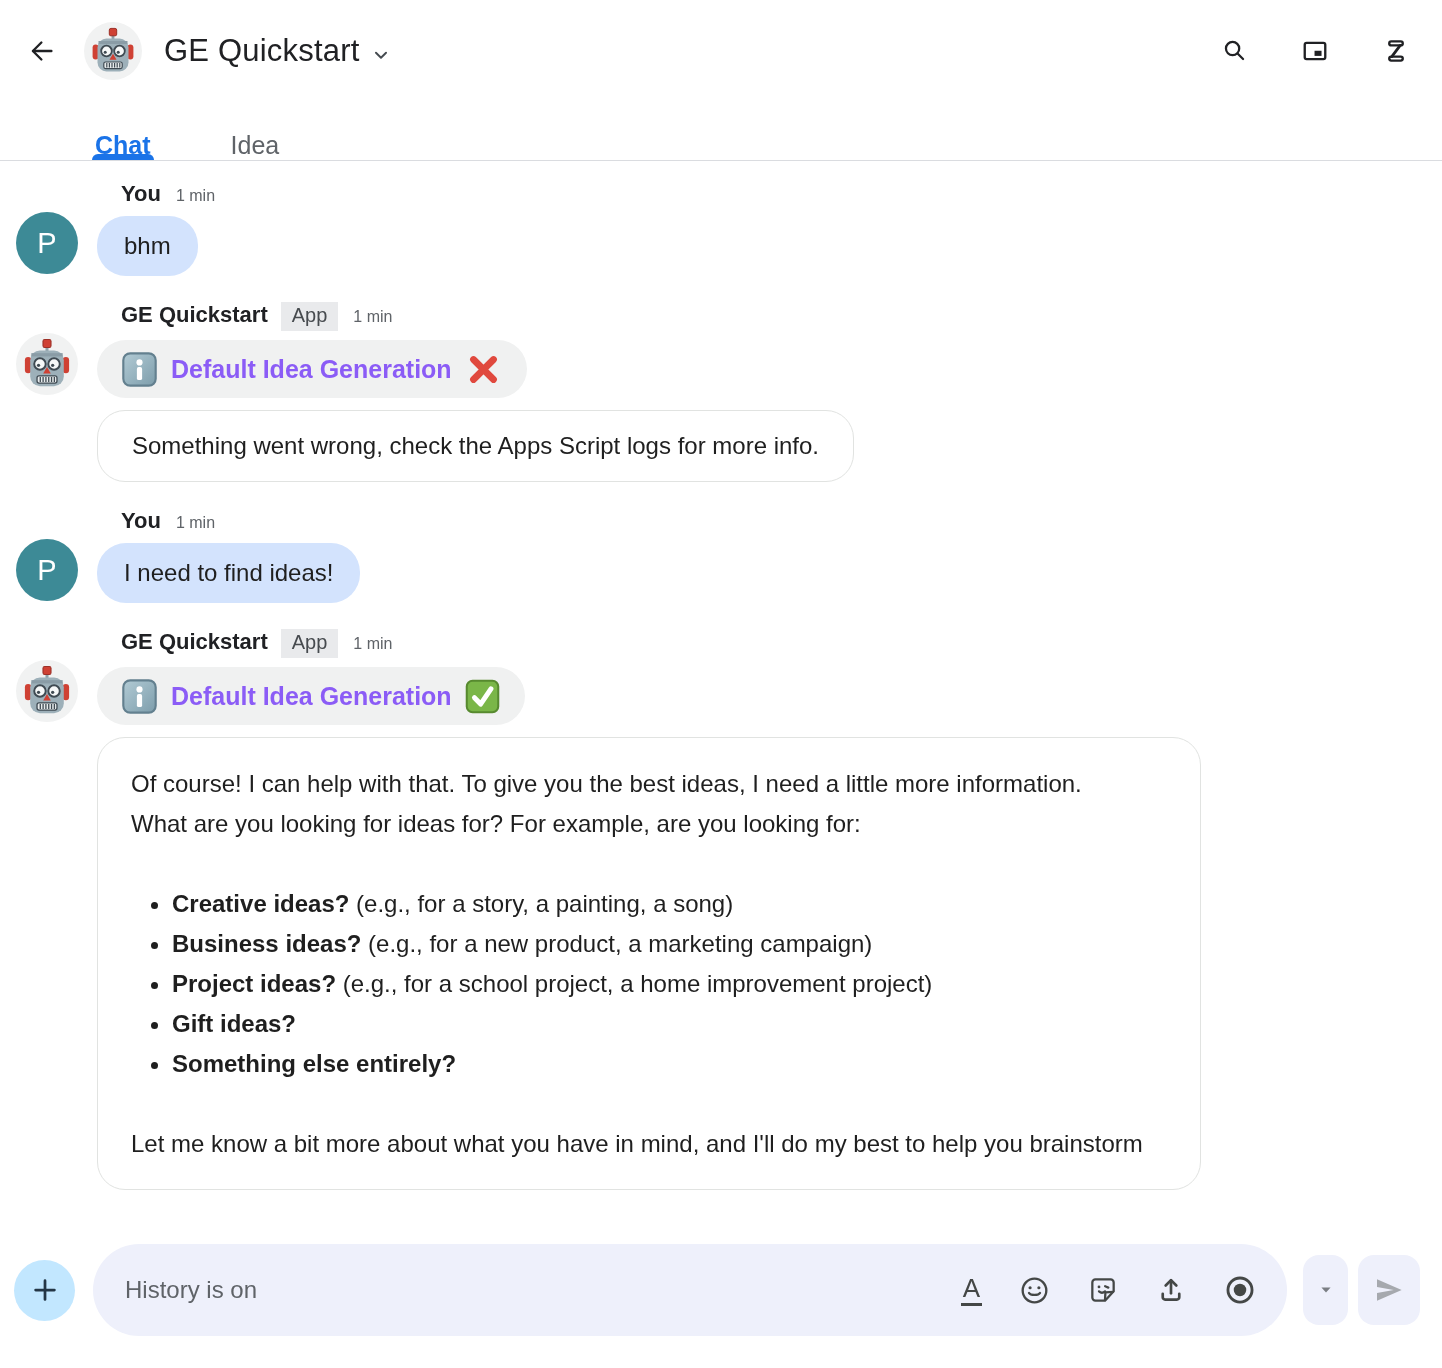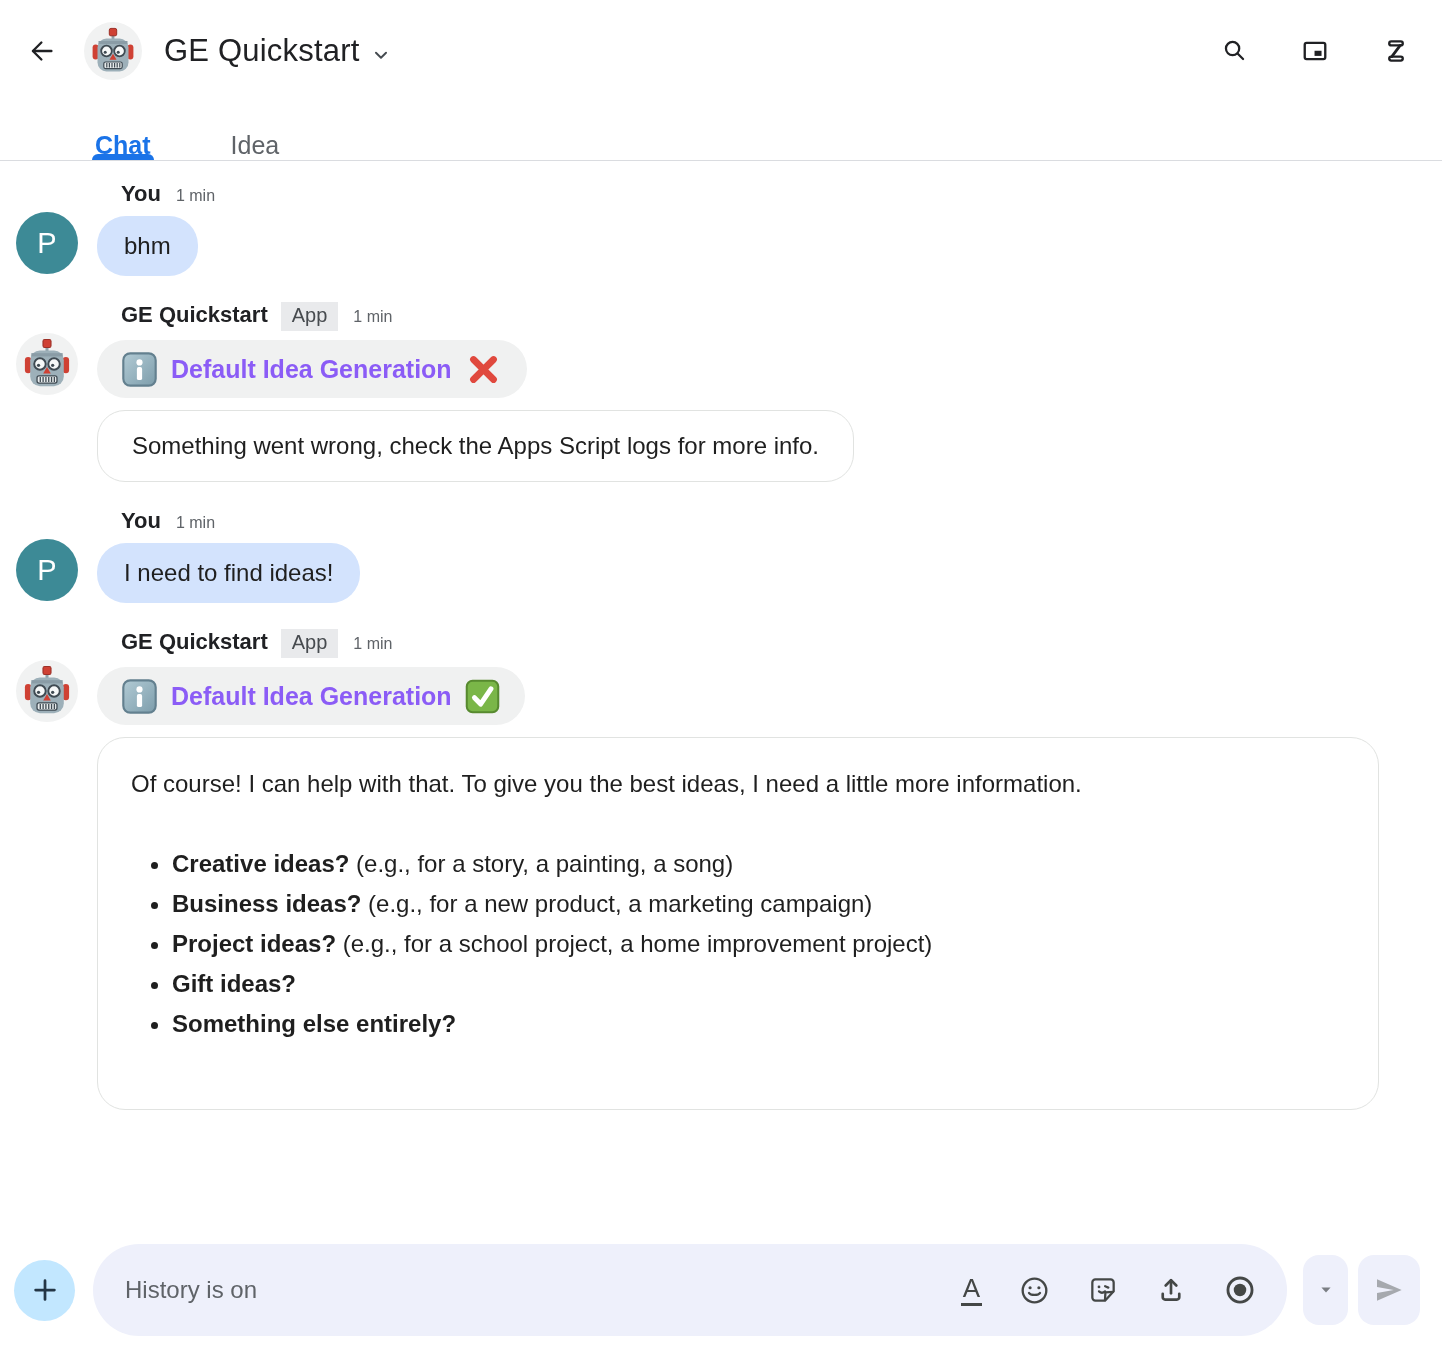--- a/index.html
+++ b/index.html
@@ -36,21 +36,21 @@
   .bot-avatar { background:#f1f2f2; cursor:pointer; }
   .msg-col { flex:1; min-width:0; }
   .msg-head { display:flex; align-items:baseline; margin:0 0 9px 24px; }
   .sender { font-size:22px; font-weight:700; color:#202124; }
   .badge { font-size:20px; color:#474b4f; background:#e9eaec; border-radius:0; padding:2px 11px 4px; margin-left:13px; }
   .time { font-size:16px; color:#5f6368; margin-left:15px; }
 
   .bubble { width:fit-content; max-width:1282px; font-size:24px; line-height:28px; color:#1f1f1f; }
   .bubble.blue { background:#d3e3fd; border-radius:29px; padding:16px 27px; }
   .bubble.white { background:#fff; border:1.5px solid #e1e3e1; border-radius:28px; padding:21px 34px; }
-  .bubble.large { width:1282px; padding:26px 33px 25px; line-height:40px; }
+  .bubble.large { width:1104px; padding:26px 33px 25px; line-height:40px; }
 
   .chip { display:inline-flex; align-items:center; gap:13px; background:#f0f1f1; border-radius:29px;
           height:58px; padding:0 25px 0 24px; margin-bottom:12px; }
   .chip-label { font-size:25px; font-weight:700; color:#8b5cf6; }
 
   .para-line { line-height:40px; }
   .idea-list { margin:40px 0; padding-left:41px; }
   .idea-list li { line-height:40px; font-size:24px; }
   .idea-list b { font-weight:700; }
   .closing-line { line-height:40px; }
@@ -250,27 +250,29 @@
           <svg width="37" height="37" viewBox="0 0 24 24">
               <use href="#infoIcon"></use>
             </svg>
           <span class="chip-label">Default Idea Generation</span>
           <svg width="35" height="35" viewBox="0 0 24 24">
               <use href="#checkIcon"></use>
             </svg>
         </div>
         <div class="bubble white large">
           <div class="para-line">Of course! I can help with that. To give you the best ideas, I need a little more information.</div>
+          <div class="para-line">What are you looking for ideas for? For example, are you looking for:</div>
           <ul class="idea-list">
             <li><b>Creative ideas?</b><span> (e.g., for a story, a painting, a song)</span></li>
             <li><b>Business ideas?</b><span> (e.g., for a new product, a marketing campaign)</span></li>
             <li><b>Project ideas?</b><span> (e.g., for a school project, a home improvement project)</span></li>
             <li><b>Gift ideas?</b><span></span></li>
             <li><b>Something else entirely?</b><span></span></li>
           </ul>
+          <div class="closing-line">Let me know a bit more about what you have in mind, and I'll do my best to help you brainstorm</div>
         </div>
       </div>
     </div>
 
   </main>
 
   <footer class="composer">
     <button class="plus-btn">
       <svg width="30" height="30" viewBox="0 0 24 24" fill="none" stroke="currentColor" stroke-width="2.2" stroke-linecap="round">
         <path d="M12 4.5v15 M4.5 12h15"></path>

